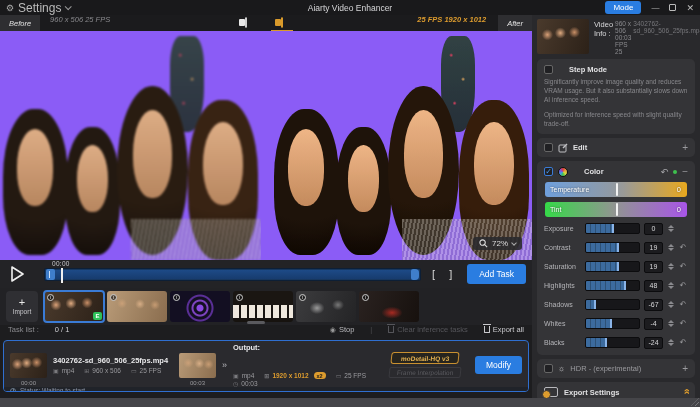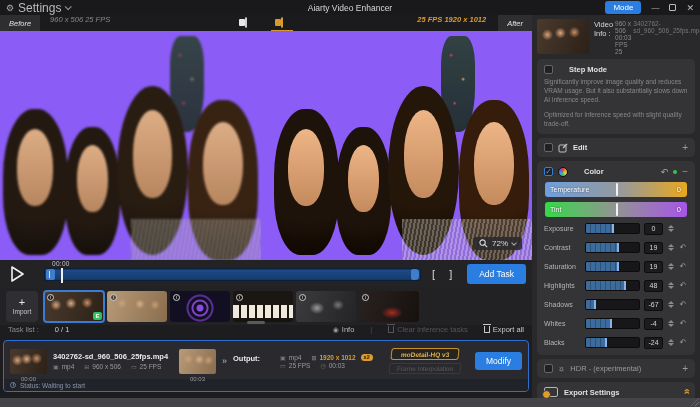--- a/index.html
+++ b/index.html
@@ -124,21 +124,21 @@
   .ti-thumb { width:37px; height:25px; border-radius:2px; flex:0 0 auto; position:relative; }
   .ti-time { position:absolute; left:0; right:0; bottom:-8px; text-align:center; font-size:6px; color:#9a9a9e; }
   .ti-main { display:flex; flex-direction:column; gap:2px; width:128px; }
   .ti-name { font-size:7.5px; font-weight:bold; color:#e8e8ea; white-space:nowrap; }
   .meta-grid { display:flex; flex-wrap:wrap; font-size:6.5px; color:#9a9a9e; column-gap:10px; row-gap:1px; width:120px; }
   .meta-item { display:flex; gap:3px; align-items:center; white-space:nowrap; }
   .meta-item .mico { font-size:6px; color:#7a7a7e; }
   .meta-item.orange { color:#dd9c2e; font-weight:bold; }
   .x2badge { background:#dd9c2e; color:#2a2013; font-size:5.5px; font-weight:bold; border-radius:5px; padding:0.5px 3px; margin-left:2px; }
   .ti-arrow { color:#b8b8bc; font-size:9px; }
-  .ti-out { display:flex; flex-direction:row; gap:20px; width:142px; }
+  .ti-out { display:flex; flex-direction:column; gap:20px; width:142px; }
   .ti-outlabel { font-size:7.5px; font-weight:bold; color:#e8e8ea; }
   .badge-col { display:flex; flex-direction:column; gap:3px; align-items:center; width:96px; }
   .model-badge { border:1px solid #c89030; color:#e2b050; font-size:6.5px; font-weight:bold; padding:1.5px 9px; border-radius:3px; transform:skewX(-6deg); background:#26241e; }
   .fi-badge { border:1px solid #3a3a3f; color:#5a5a5f; font-size:6.5px; padding:1px 7px; border-radius:2px; transform:skewX(-6deg); }
   .modify-btn { background:#2a7de1; color:#fff; font-size:8.5px; border-radius:3px; padding:4px 11px; margin-left:auto; }
   .ti-status { height:12px; background:#202329; display:flex; align-items:center; gap:4px; padding:0 6px; font-size:6.5px; color:#8a93a5; }
   .ti-status .sico { width:6px; height:6px; border-radius:50%; border:1px solid #6a7a8a; position:relative; }
   .ti-status .sico::after{ content:""; position:absolute; left:2px; top:0px; width:1px; height:3px; background:#6a7a8a; }
 
   
@@ -342,21 +342,21 @@
 </div>
         <div class="strip-scroll"></div>
       </div>
 
       <div class="taskheader">
         <span class="th-label">Task list :</span>
         <span class="th-count">0 / 1</span>
         <span class="th-spacer"></span>
         <span class="th-stop">
             <span class="ico">◉</span>
-            <span>Info</span>
+            <span>Stop</span>
           </span>
         <span class="th-div">|</span>
         <span class="th-clearcomp">
             <span class="trash"></span>
             <span>Clear inference tasks</span>
           </span>
         <span class="th-clearall">
             <span class="trash"></span>
             <span>Export all</span>
           </span>

